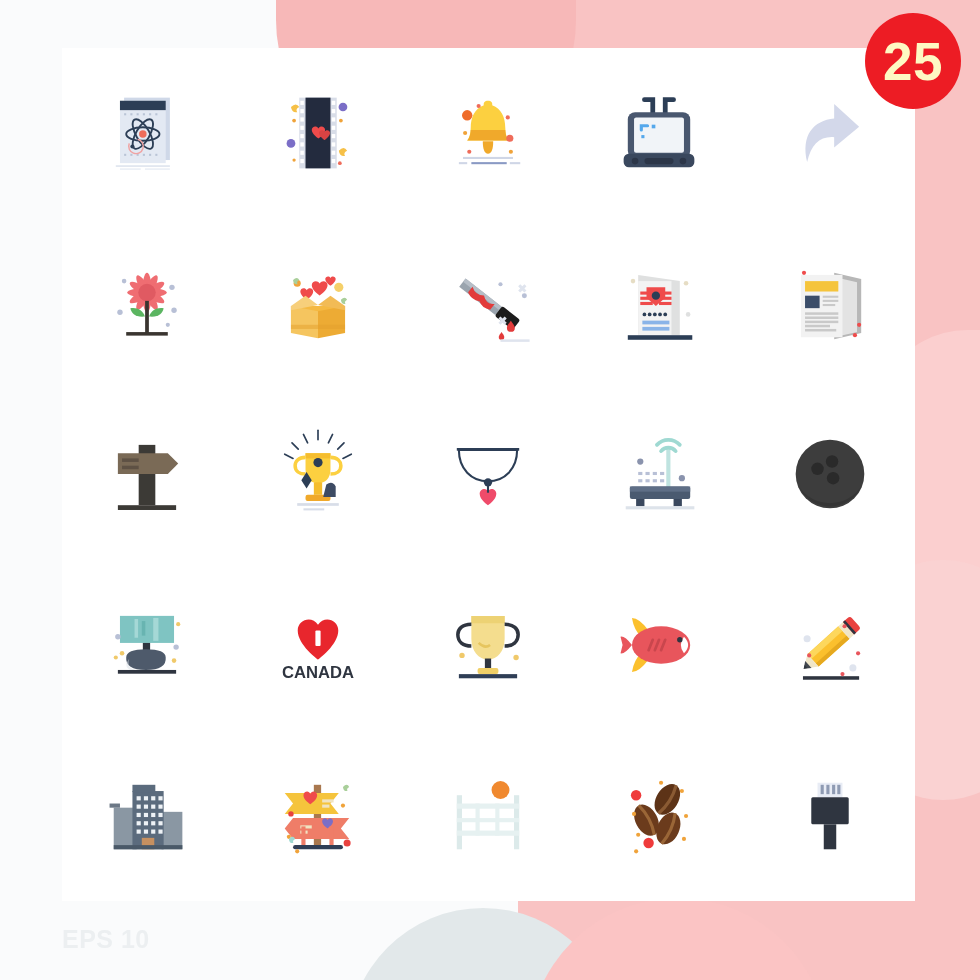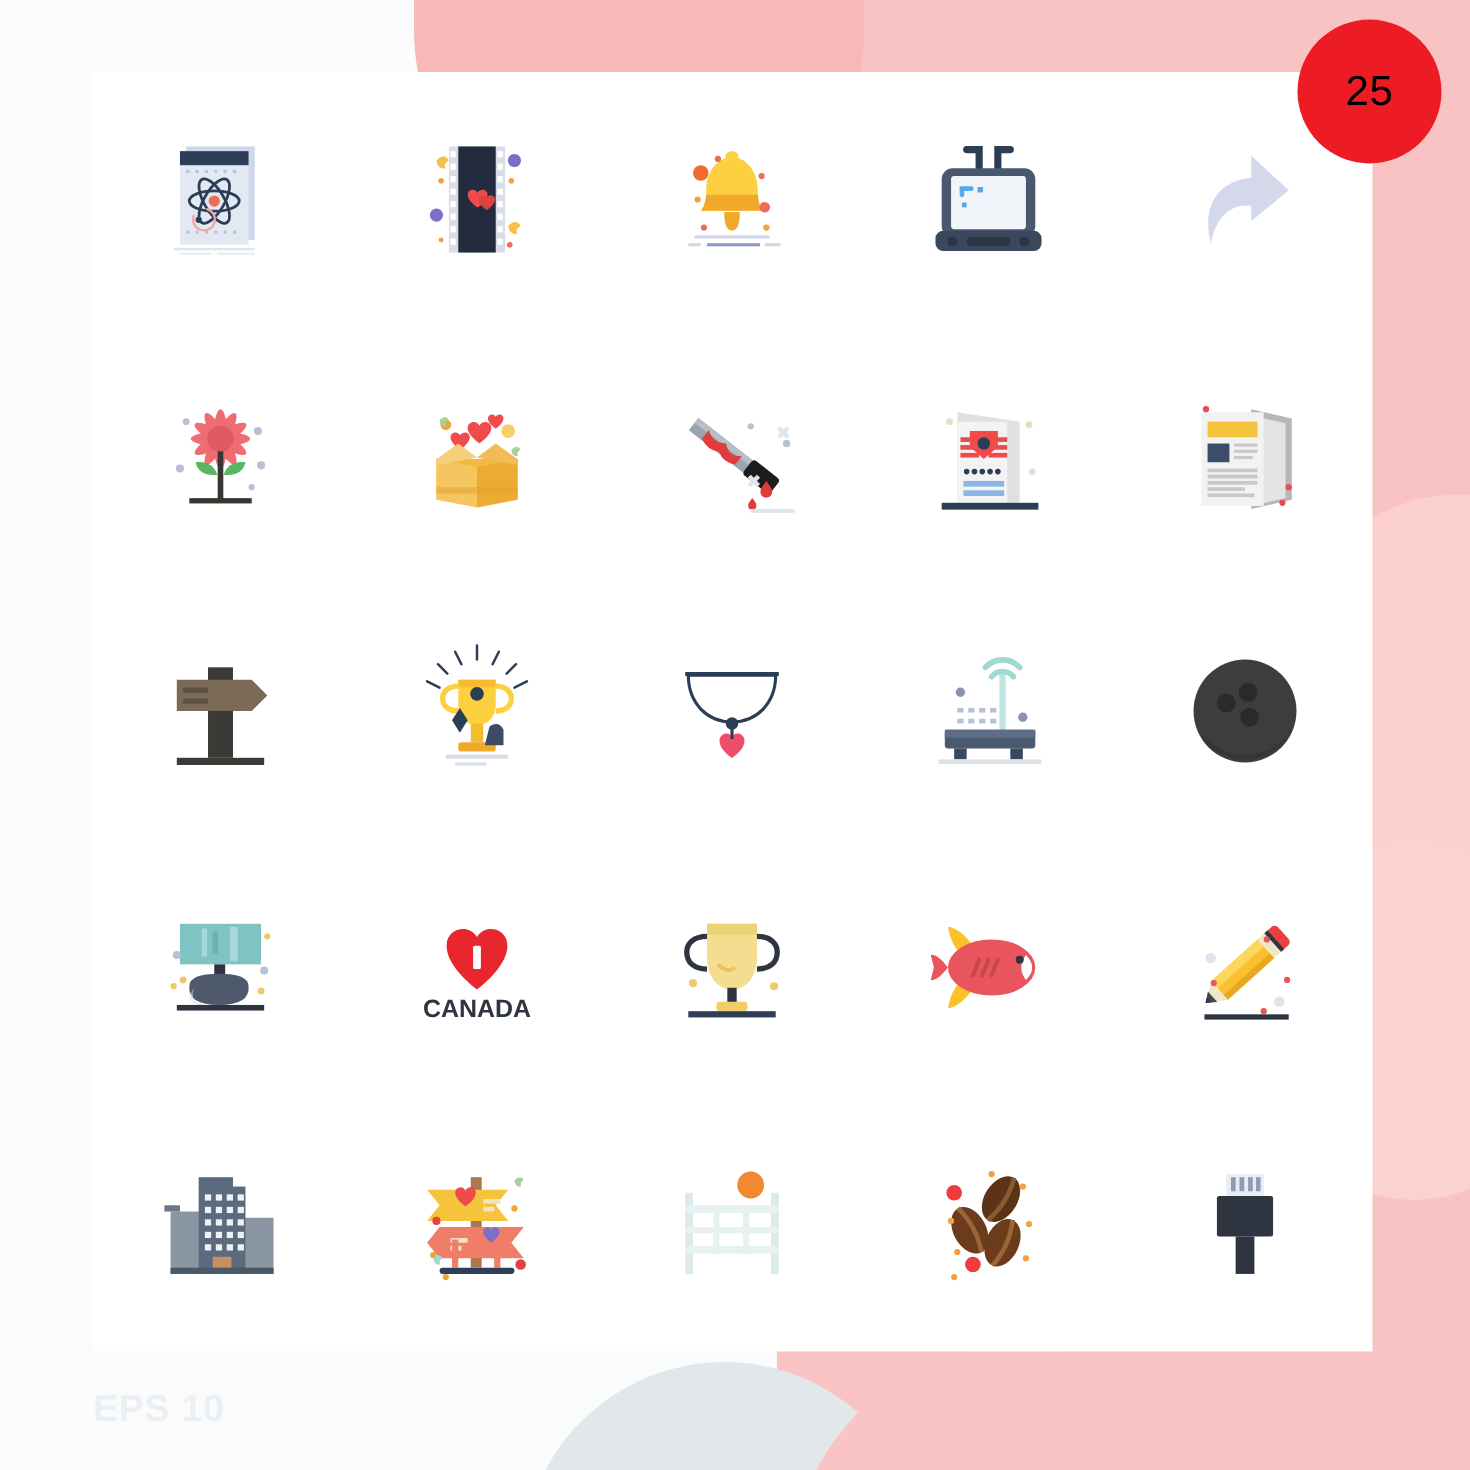--- a/index.html
+++ b/index.html
@@ -42,21 +42,21 @@
   
   .title{
     position:absolute;left:62px;top:21px;z-index:6;
     font-size:26px;font-weight:700;color:#101418;letter-spacing:.4px;
     font-family:"Liberation Sans", sans-serif;
   }
   .count-badge{
     position:absolute;left:865px;top:13px;width:96px;height:96px;z-index:7;
     border-radius:50%;background:#ed1c24;
     display:flex;align-items:center;justify-content:center;
-    color:#000000;font-size:28px;font-weight:400;letter-spacing:.5px;
+    color:#fef9c3;font-size:53px;font-weight:700;letter-spacing:.5px;
   }
   .eps{
     position:absolute;left:62px;top:925px;z-index:6;
     font-size:25px;font-weight:700;color:#eceff1;letter-spacing:.5px;
   }
 
   
   .card{
     position:absolute;left:62px;top:48px;width:853px;height:853px;
     background:#ffffff;z-index:4;

